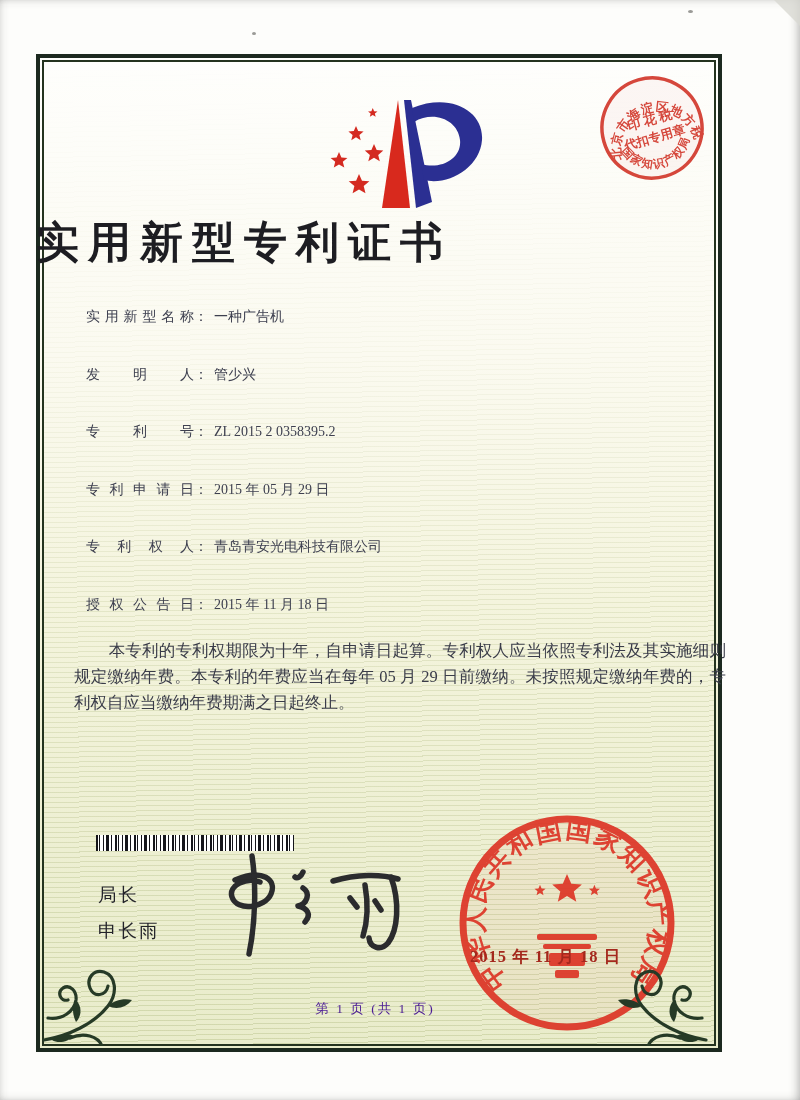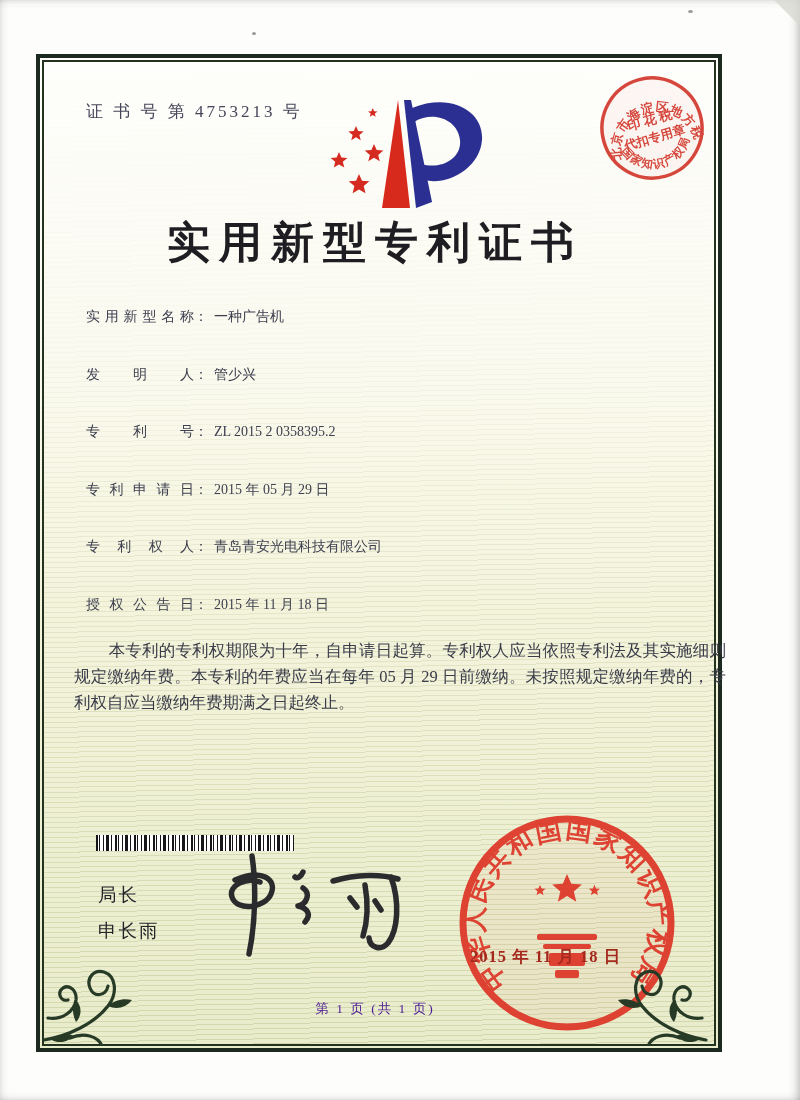--- a/index.html
+++ b/index.html
@@ -14,21 +14,21 @@
          border:4px solid #1c291f;
          background:linear-gradient(180deg,#fefefc 0%,#fbfaf0 30%,#f4f4dd 55%,#edefd2 80%,#e9eccb 100%);}
   .frame-inner{position:absolute;inset:2px;border:2px solid #24331f;pointer-events:none;}
   .frame::before{content:"";position:absolute;inset:4px;
          background:repeating-linear-gradient(179deg,rgba(148,163,92,.28) 0 1px,rgba(0,0,0,0) 1px 5px);
          -webkit-mask-image:linear-gradient(180deg,transparent 0%,rgba(0,0,0,.15) 28%,rgba(0,0,0,.65) 58%,#000 100%);
          mask-image:linear-gradient(180deg,transparent 0%,rgba(0,0,0,.15) 28%,rgba(0,0,0,.65) 58%,#000 100%);}
   .cert-no{position:absolute;left:86px;top:100px;font-size:17px;letter-spacing:3px;color:#46465a;}
   .logo{position:absolute;left:312px;top:96px;}
   .tax-stamp{position:absolute;left:592px;top:68px;transform:rotate(-16deg);opacity:.92;}
-  .title{position:absolute;left:36px;top:214px;width:678px;text-align:center;
+  .title{position:absolute;left:36px;top:214px;width:678px;text-align:left;
          font-size:43px;font-weight:bold;letter-spacing:9px;color:#1d1d22;}
   .fields{position:absolute;left:86px;top:308px;}
   .field-row{height:57.5px;font-size:14px;color:#3e4050;white-space:nowrap;}
   .f-label{display:inline-block;width:108px;text-align:justify;text-align-last:justify;}
   .f-colon{display:inline-block;margin-right:6px;}
   .body-text{position:absolute;left:74px;top:638px;width:652px;
              font-size:16.5px;line-height:25.8px;color:#3a3c49;text-align:justify;}
   .body-text p{margin:0;text-indent:2.1em;}
   .barcode{position:absolute;left:96px;top:835px;width:198px;height:16px;
            background:repeating-linear-gradient(90deg,#15151a 0 2px,#fff 2px 3px,#15151a 3px 4px,#fff 4px 7px,
@@ -52,21 +52,20 @@
 </style>
 </head>
 <body>
 
 <div class="page">
 
   <div class="frame">
     <div class="frame-inner"></div>
   </div>
 
-  <div class="cert-no">证 书 号 第 4753213 号</div>
 
   <svg class="logo" width="175" height="118" viewBox="0 0 175 118">
     <g fill="#d42a20">
       <path d="M61 14 l1.8 4.2 4.5 .3 -3.5 2.9 1.1 4.4 -3.9 -2.4 -3.9 2.4 1.1 -4.4 -3.5 -2.9 4.5 -.3 Z" transform="scale(0.75) translate(20,2)"></path>
       <path d="M44 30 l2.2 5 5.4 .4 -4.2 3.5 1.3 5.3 -4.7 -2.9 -4.7 2.9 1.3 -5.3 -4.2 -3.5 5.4 -.4 Z"></path>
       <path d="M62 48 l2.7 6.1 6.6 .5 -5.1 4.3 1.6 6.4 -5.8 -3.5 -5.7 3.5 1.6 -6.4 -5.1 -4.3 6.6 -.5 Z"></path>
       <path d="M27 56 l2.4 5.5 6 .4 -4.6 3.9 1.5 5.8 -5.3 -3.2 -5.2 3.2 1.4 -5.8 -4.6 -3.9 6 -.4 Z"></path>
       <path d="M47 78 l3 6.8 7.4 .5 -5.7 4.8 1.8 7.2 -6.5 -3.9 -6.4 3.9 1.8 -7.2 -5.7 -4.8 7.4 -.5 Z"></path>
     </g>
     <path fill="#d8291d" d="M86 4 L70 112 L98 112 Z"></path>

